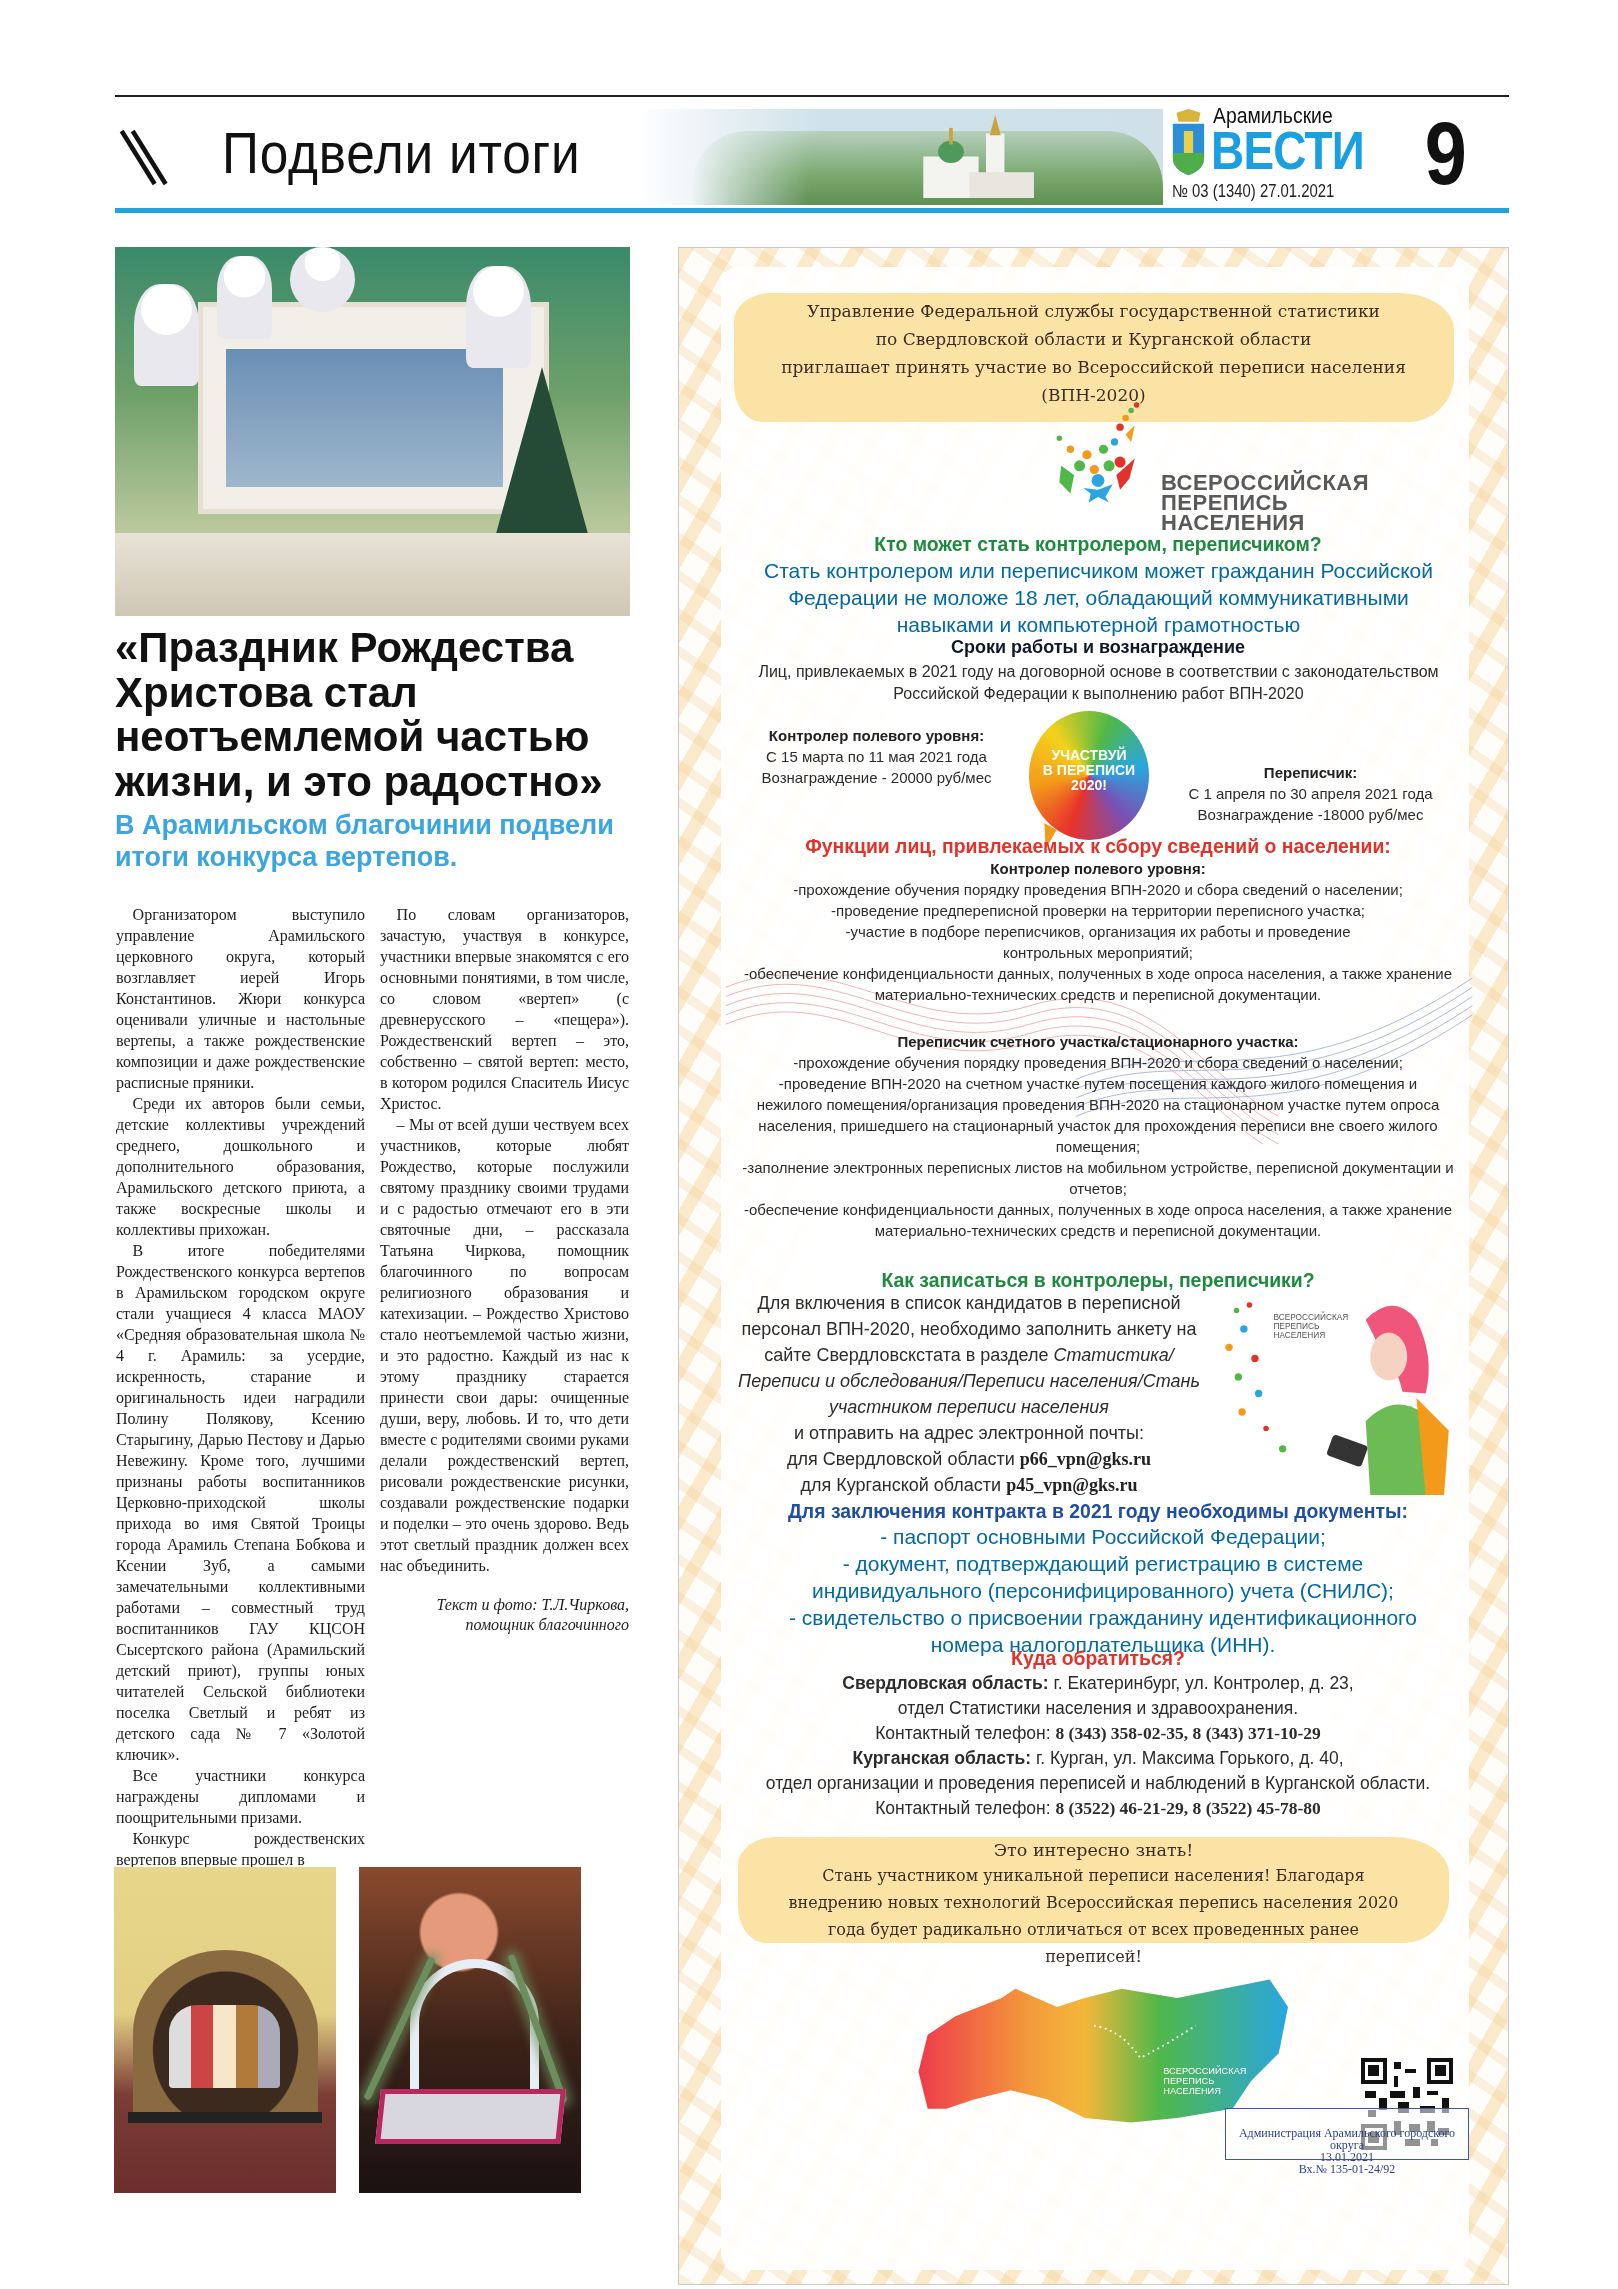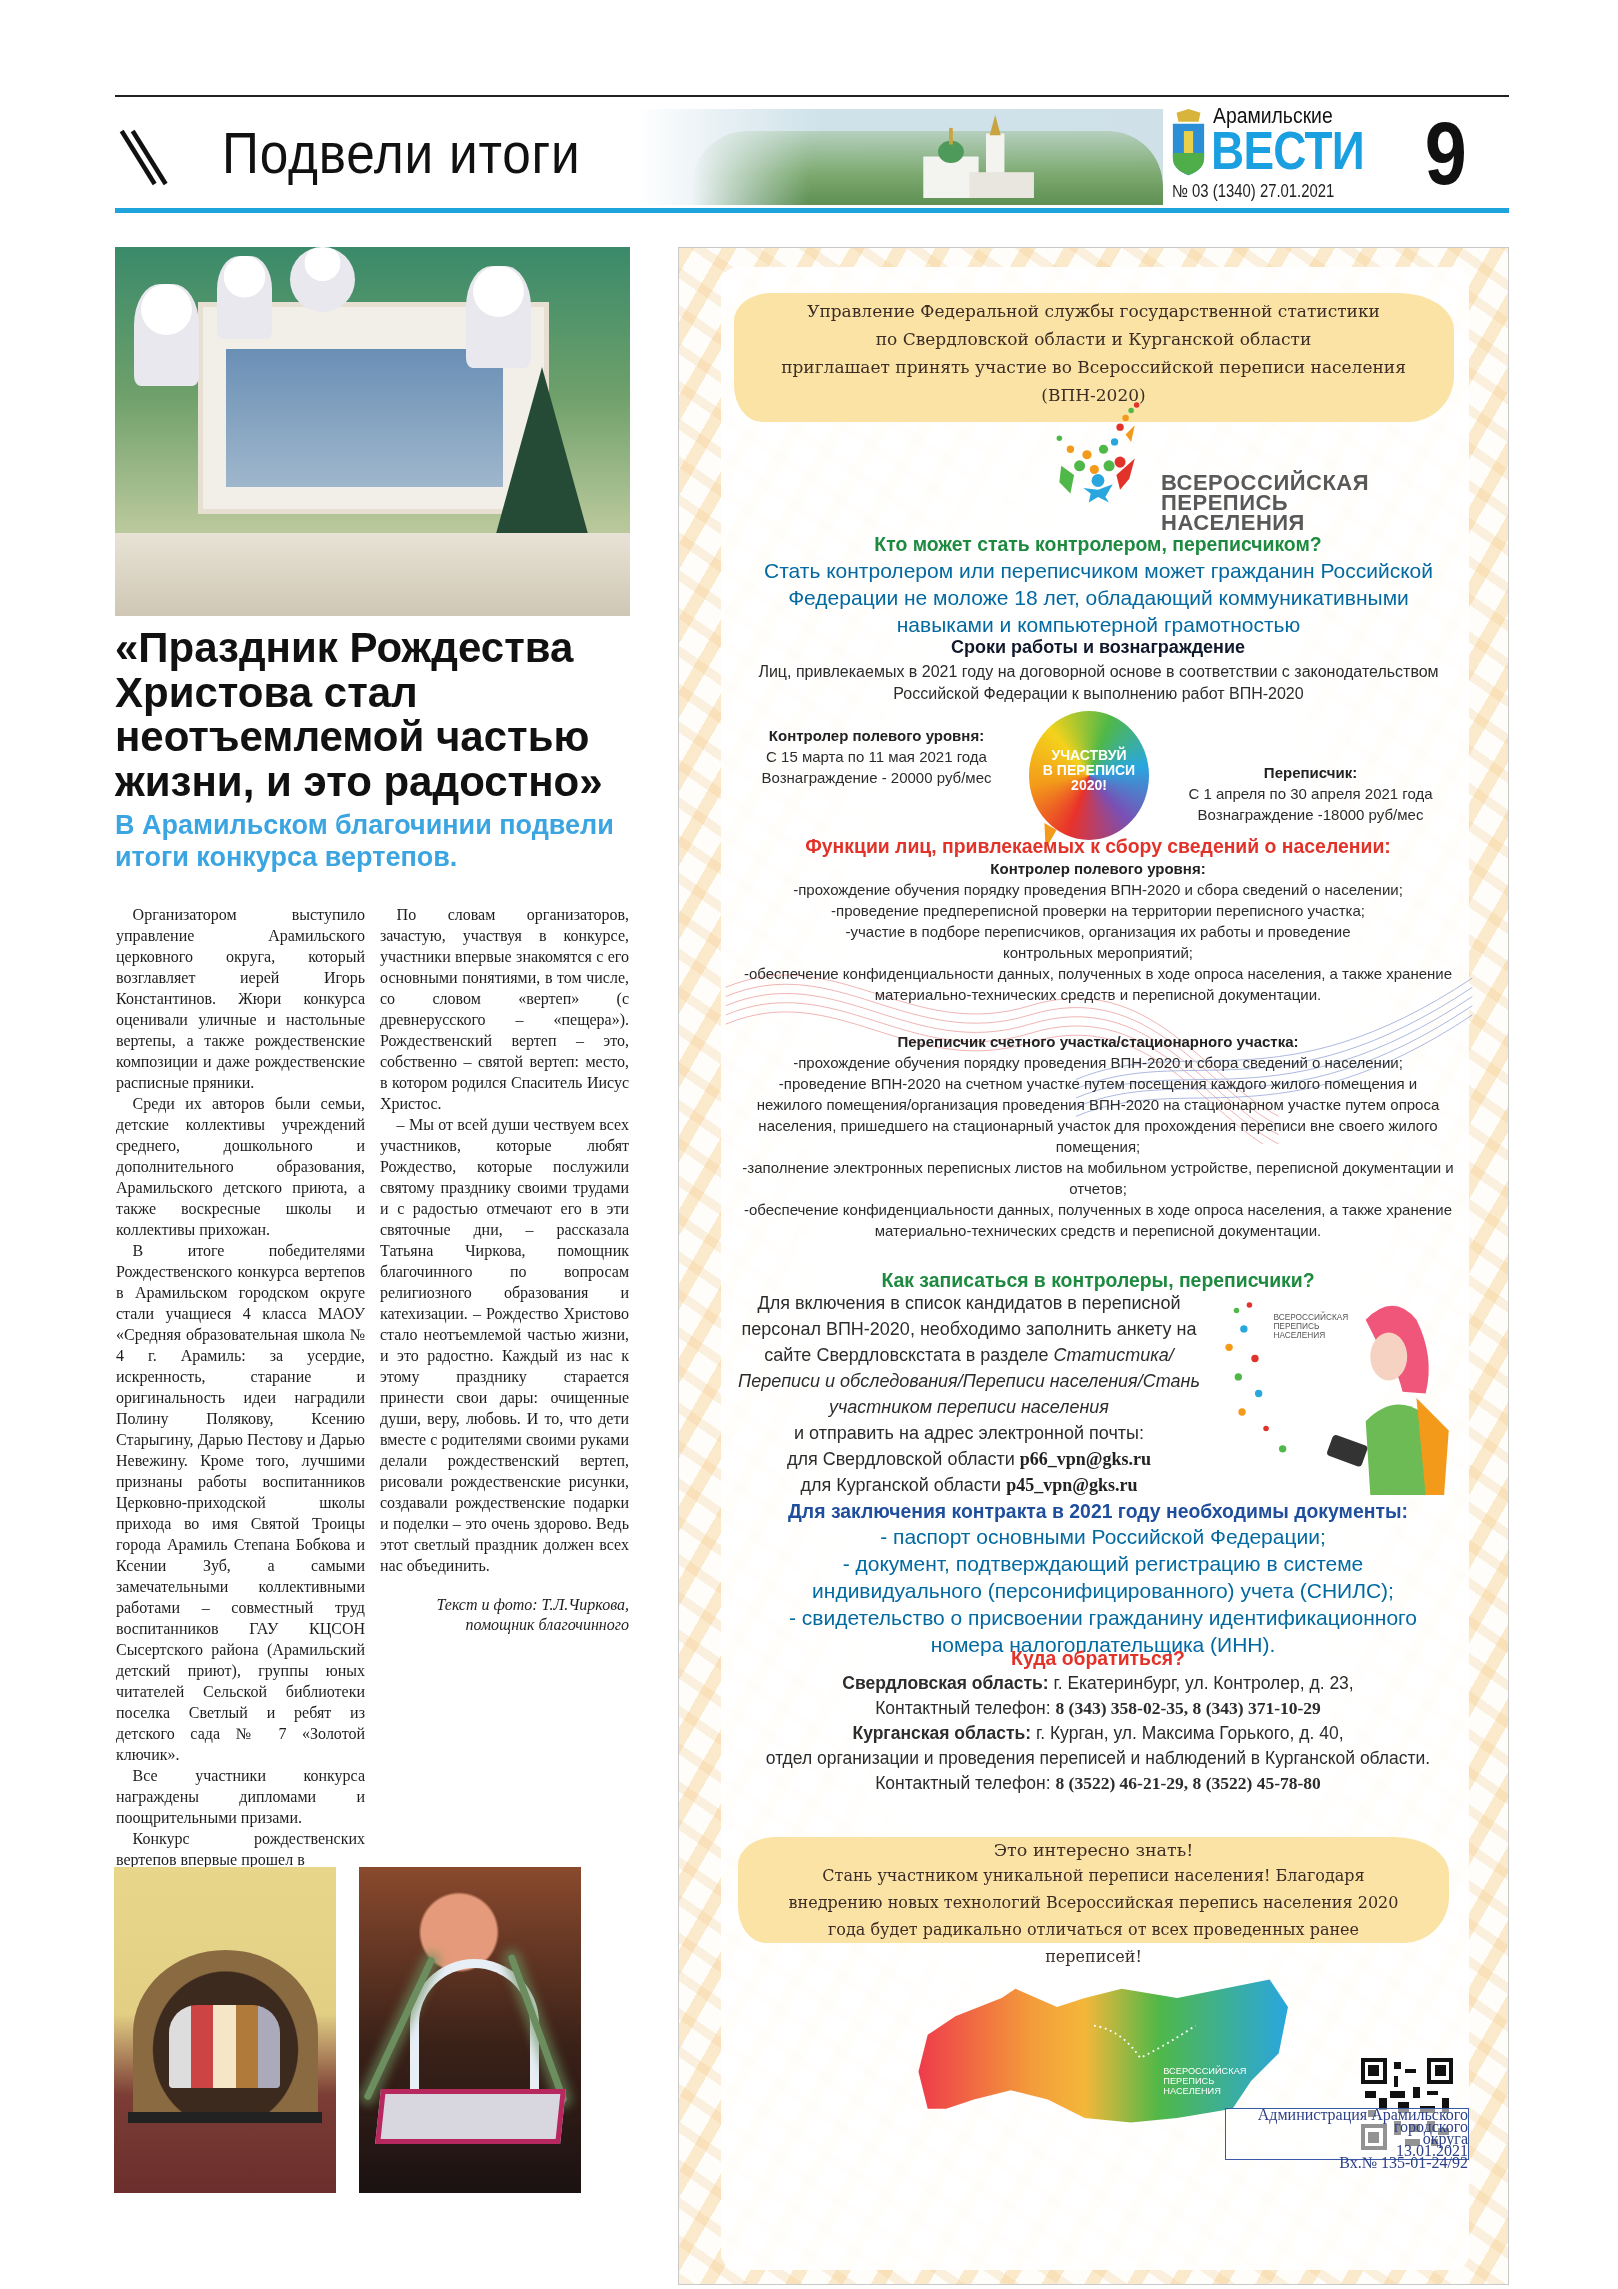--- a/index.html
+++ b/index.html
@@ -112,21 +112,21 @@
   .girl { position: absolute; left: 1218px; top: 1292px; width: 240px; height: 203px; }
 
   .docs-h { top: 1500px; }
   .docs-t { top: 1523px; }
   .where-h { top: 1647px; }
   .where-t { top: 1671px; }
 
   .map { position: absolute; left: 900px; top: 1970px; width: 388px; height: 162px; }
   .qr { position: absolute; left: 1361px; top: 2058px; width: 92px; height: 92px; }
   .stamp { position: absolute; left: 1225px; top: 2108px; width: 244px; height: 52px; border: 1.8px solid #3a5aa8; background: rgba(255,255,255,0.55);
-    font-family: "Liberation Serif", serif; color: #2c3f86; font-size: 16px; line-height: 12px; text-align: right; padding-top: 0; }
+    font-family: "Liberation Serif", serif; color: #2c3f86; font-size: 12px; line-height: 12px; text-align: center; padding-top: 18px; }
 </style>
 </head>
 <body>
 
 <div class="top-rule"></div>
 
 <svg class="slashes" viewBox="0 0 60 66">
   <line x1="4" y1="4" x2="40" y2="62" stroke="#111" stroke-width="5"></line>
   <line x1="16" y1="4" x2="52" y2="62" stroke="#111" stroke-width="5"></line>
 </svg>
@@ -329,20 +329,21 @@
 <div class="sans h-navy docs-h">Для заключения контракта в 2021 году  необходимы  документы:</div>
 <div class="sans body-big docs-t" style="left:743px; width:720px;">
   <div>- паспорт основными Российской Федерации;</div>
   <div style="padding:0 46px;">- документ, подтверждающий регистрацию в системе индивидуального (персонифицированного) учета (СНИЛС);</div>
   <div style="padding:0 18.5px;">- свидетельство о присвоении гражданину идентификационного номера налогоплательщика (ИНН).</div>
 </div>
 
 <div class="sans h-red where-h">Куда обратиться?</div>
 <div class="sans body-mid where-t" style="font-size:17.5px; line-height:25px; left:738px; width:720px;">
   <div><b>Свердловская область:</b><span> г. Екатеринбург, ул. Контролер, д. 23,</span></div>
+  <div>отдел Статистики населения и здравоохранения.</div>
   <div><span>Контактный телефон: </span><b style="font-family:'Liberation Serif',serif;">8 (343) 358-02-35, 8 (343) 371-10-29</b></div>
   <div><b>Курганская область:</b><span> г. Курган, ул. Максима Горького, д. 40,</span></div>
   <div><span>отдел организации и проведения переписей и наблюдений в Курганской области. </span><span>Контактный телефон: </span><b style="font-family:'Liberation Serif',serif;">8 (3522) 46-21-29, 8 (3522) 45-78-80</b></div>
 </div>
 
 <div class="cloud cloud-bottom"></div>
 <div class="fact-title hand">Это интересно знать!</div>
 <div class="fact-text hand" style="padding:0 41px;">Стань участником уникальной переписи населения! Благодаря внедрению новых технологий Всероссийская перепись населения 2020 года будет радикально отличаться от всех проведенных ранее переписей!</div>
 
 <svg class="map" viewBox="0 0 420 175">

